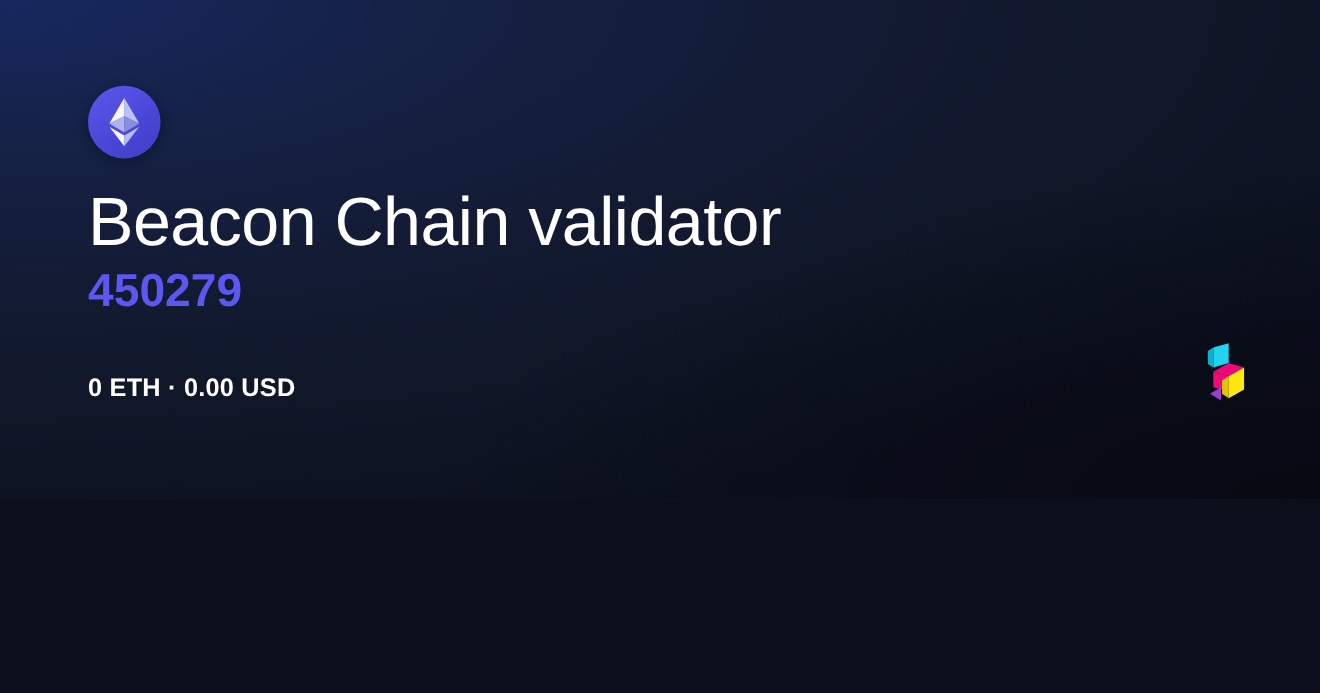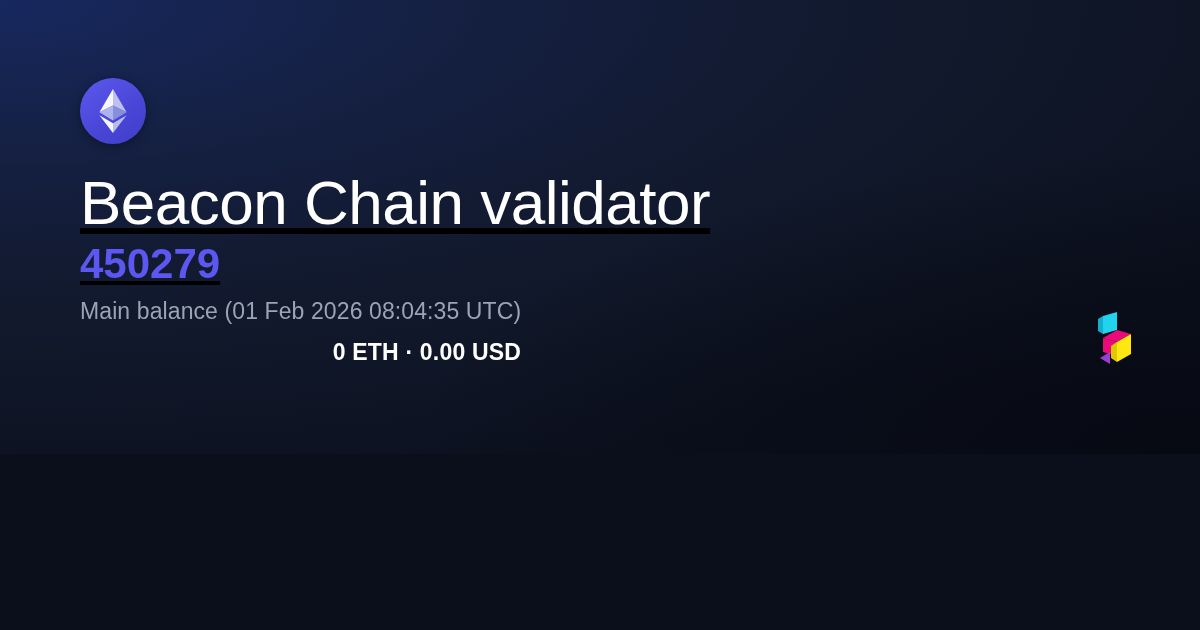--- a/index.html
+++ b/index.html
@@ -12,21 +12,20 @@
     position: relative;
     width: 1200px;
     height: 454px;
     overflow: hidden;
     font-family: "Liberation Sans", sans-serif;
     background-color: #101728;
     background-image:
       radial-gradient(120% 110% at 0% 0%, #17285f 0%, #152146 26%, #131b33 52%, #101728 74%, #0c1120 100%),
       linear-gradient(135deg, #13255c 0%, #131c36 45%, #0b0f1c 100%);
     background-blend-mode: normal, normal;
-    text-decoration: underline;
   }
 
   
   .og-card::after {
     content: "";
     position: absolute;
     inset: 0;
     background: radial-gradient(95% 95% at 100% 100%, rgba(6,8,16,0.85) 0%, rgba(6,8,16,0.45) 35%, rgba(6,8,16,0.0) 70%);
     pointer-events: none;
   }
@@ -129,21 +128,20 @@
         <polygon points="29.6,28.2 16,46 16,36.2" fill="#dfe2f5" fill-opacity="0.75"></polygon>
       </svg>
     </div>
 
     <h1 class="title">Beacon Chain validator</h1>
     <div class="validator-index">450279</div>
 
   </div>
 
   <div class="balance-block">
-    <div class="balance-label">Main balance (01 Feb 2026 08:04:35 UTC)</div>
     <div class="balance-value">0 ETH · 0.00 USD</div>
   </div>
 
   <div class="brand-mark">
     <svg width="44" height="66" viewBox="0 0 44 66" aria-hidden="true">
 
       <polygon points="9,6 23,2 23,20 9,24" fill="#22d3ee"></polygon>
       <polygon points="9,6 9,24 4,21 4,9" fill="#13aecb"></polygon>
 
       <polygon points="23,20 37,24 23,32 9,28" fill="#ec0a7a"></polygon>

